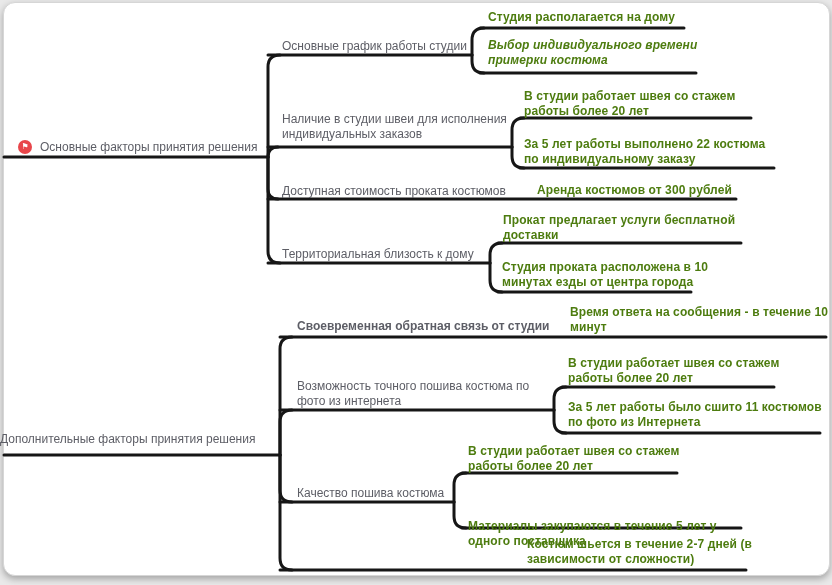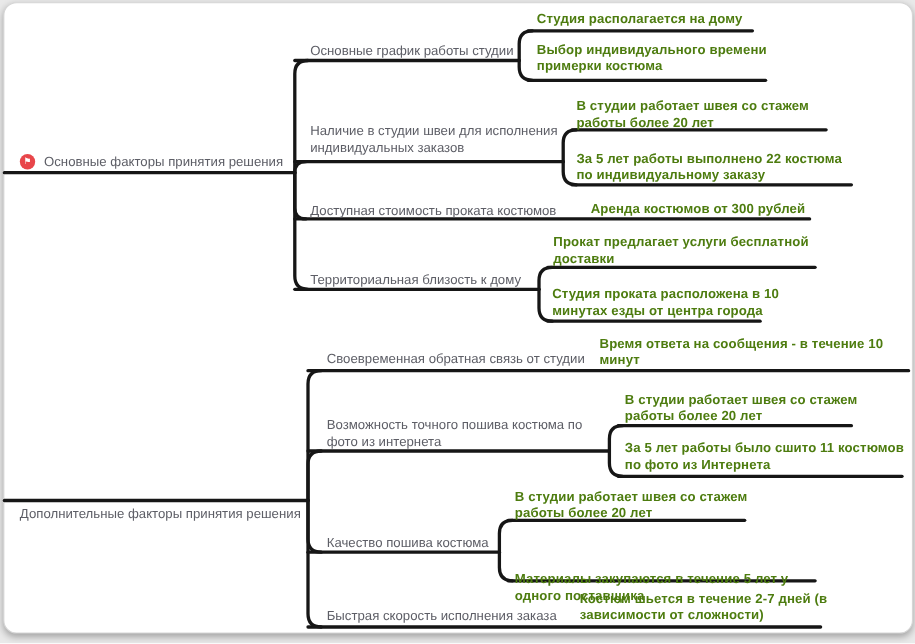--- a/index.html
+++ b/index.html
@@ -83,41 +83,40 @@
   <span class="flag-badge" style="left:18px; top:140px;">⚑</span>
   <div class="node root" style="left:40px; top:140px;">Основные факторы принятия решения</div>
 
   <div class="node branch" style="left:282px; top:39px;">Основные график работы студии</div>
   <div class="node branch" style="left:282px; top:112px;">Наличие в студии швеи для исполнения
 индивидуальных заказов</div>
   <div class="node branch" style="left:282px; top:247px;">Территориальная близость к дому</div>
   <div class="node branch" style="left:282px; top:184px;">Доступная стоимость проката костюмов</div>
 
   <div class="node leaf" style="left:488px; top:10px;">Студия располагается на дому</div>
-  <div class="node leaf" style="left:488px; top:38px;">Выбор индивидуального времени
+  <div class="node leaf" style="left:488px; top:38px;font-style:italic;">Выбор индивидуального времени
 примерки костюма</div>
   <div class="node leaf" style="left:524px; top:89px;">В студии работает швея со стажем
 работы более 20 лет</div>
   <div class="node leaf" style="left:524px; top:137px;">За 5 лет работы выполнено 22 костюма
 по индивидуальному заказу</div>
   <div class="node leaf" style="left:537px; top:183px;text-align:center;">Аренда костюмов от 300 рублей</div>
   <div class="node leaf" style="left:503px; top:213px;">Прокат предлагает услуги бесплатной
 доставки</div>
   <div class="node leaf" style="left:502px; top:260px;">Студия проката расположена в 10
 минутах езды от центра города</div>
 
-  <div class="node root" style="left:18px; top:432px;margin-top:28px;">Дополнительные факторы принятия решения</div>
+  <div class="node root" style="left:0; top:432px;">Дополнительные факторы принятия решения</div>
 
-  <div class="node branch" style="left:297px; top:319px;">Своевременная обратная связь от студии</div>
+  <div class="node branch" style="left:297px; top:319px;font-weight:bold;">Своевременная обратная связь от студии</div>
   <div class="node branch" style="left:297px; top:379px;">Возможность точного пошива костюма по
 фото из интернета</div>
   <div class="node branch" style="left:297px; top:486px;">Качество пошива костюма</div>
-  <div class="node branch" style="left:297px; top:553px;">Быстрая скорость исполнения заказа</div>
 
-  <div class="node leaf" style="left:545px; top:305px;">Время ответа на сообщения - в течение 10
+  <div class="node leaf" style="left:570px; top:305px;">Время ответа на сообщения - в течение 10
 минут</div>
   <div class="node leaf" style="left:568px; top:356px;">В студии работает швея со стажем
 работы более 20 лет</div>
   <div class="node leaf" style="left:568px; top:400px;">За 5 лет работы было сшито 11 костюмов
 по фото из Интернета</div>
   <div class="node leaf" style="left:468px; top:444px;">В студии работает швея со стажем
 работы более 20 лет</div>
   <div class="node leaf" style="left:468px; top:491px;margin-top:28px;">Материалы закупаются в течение 5 лет у
 одного поставщика</div>
   <div class="node leaf" style="left:527px; top:537px;">Костюм шьется в течение 2-7 дней (в

